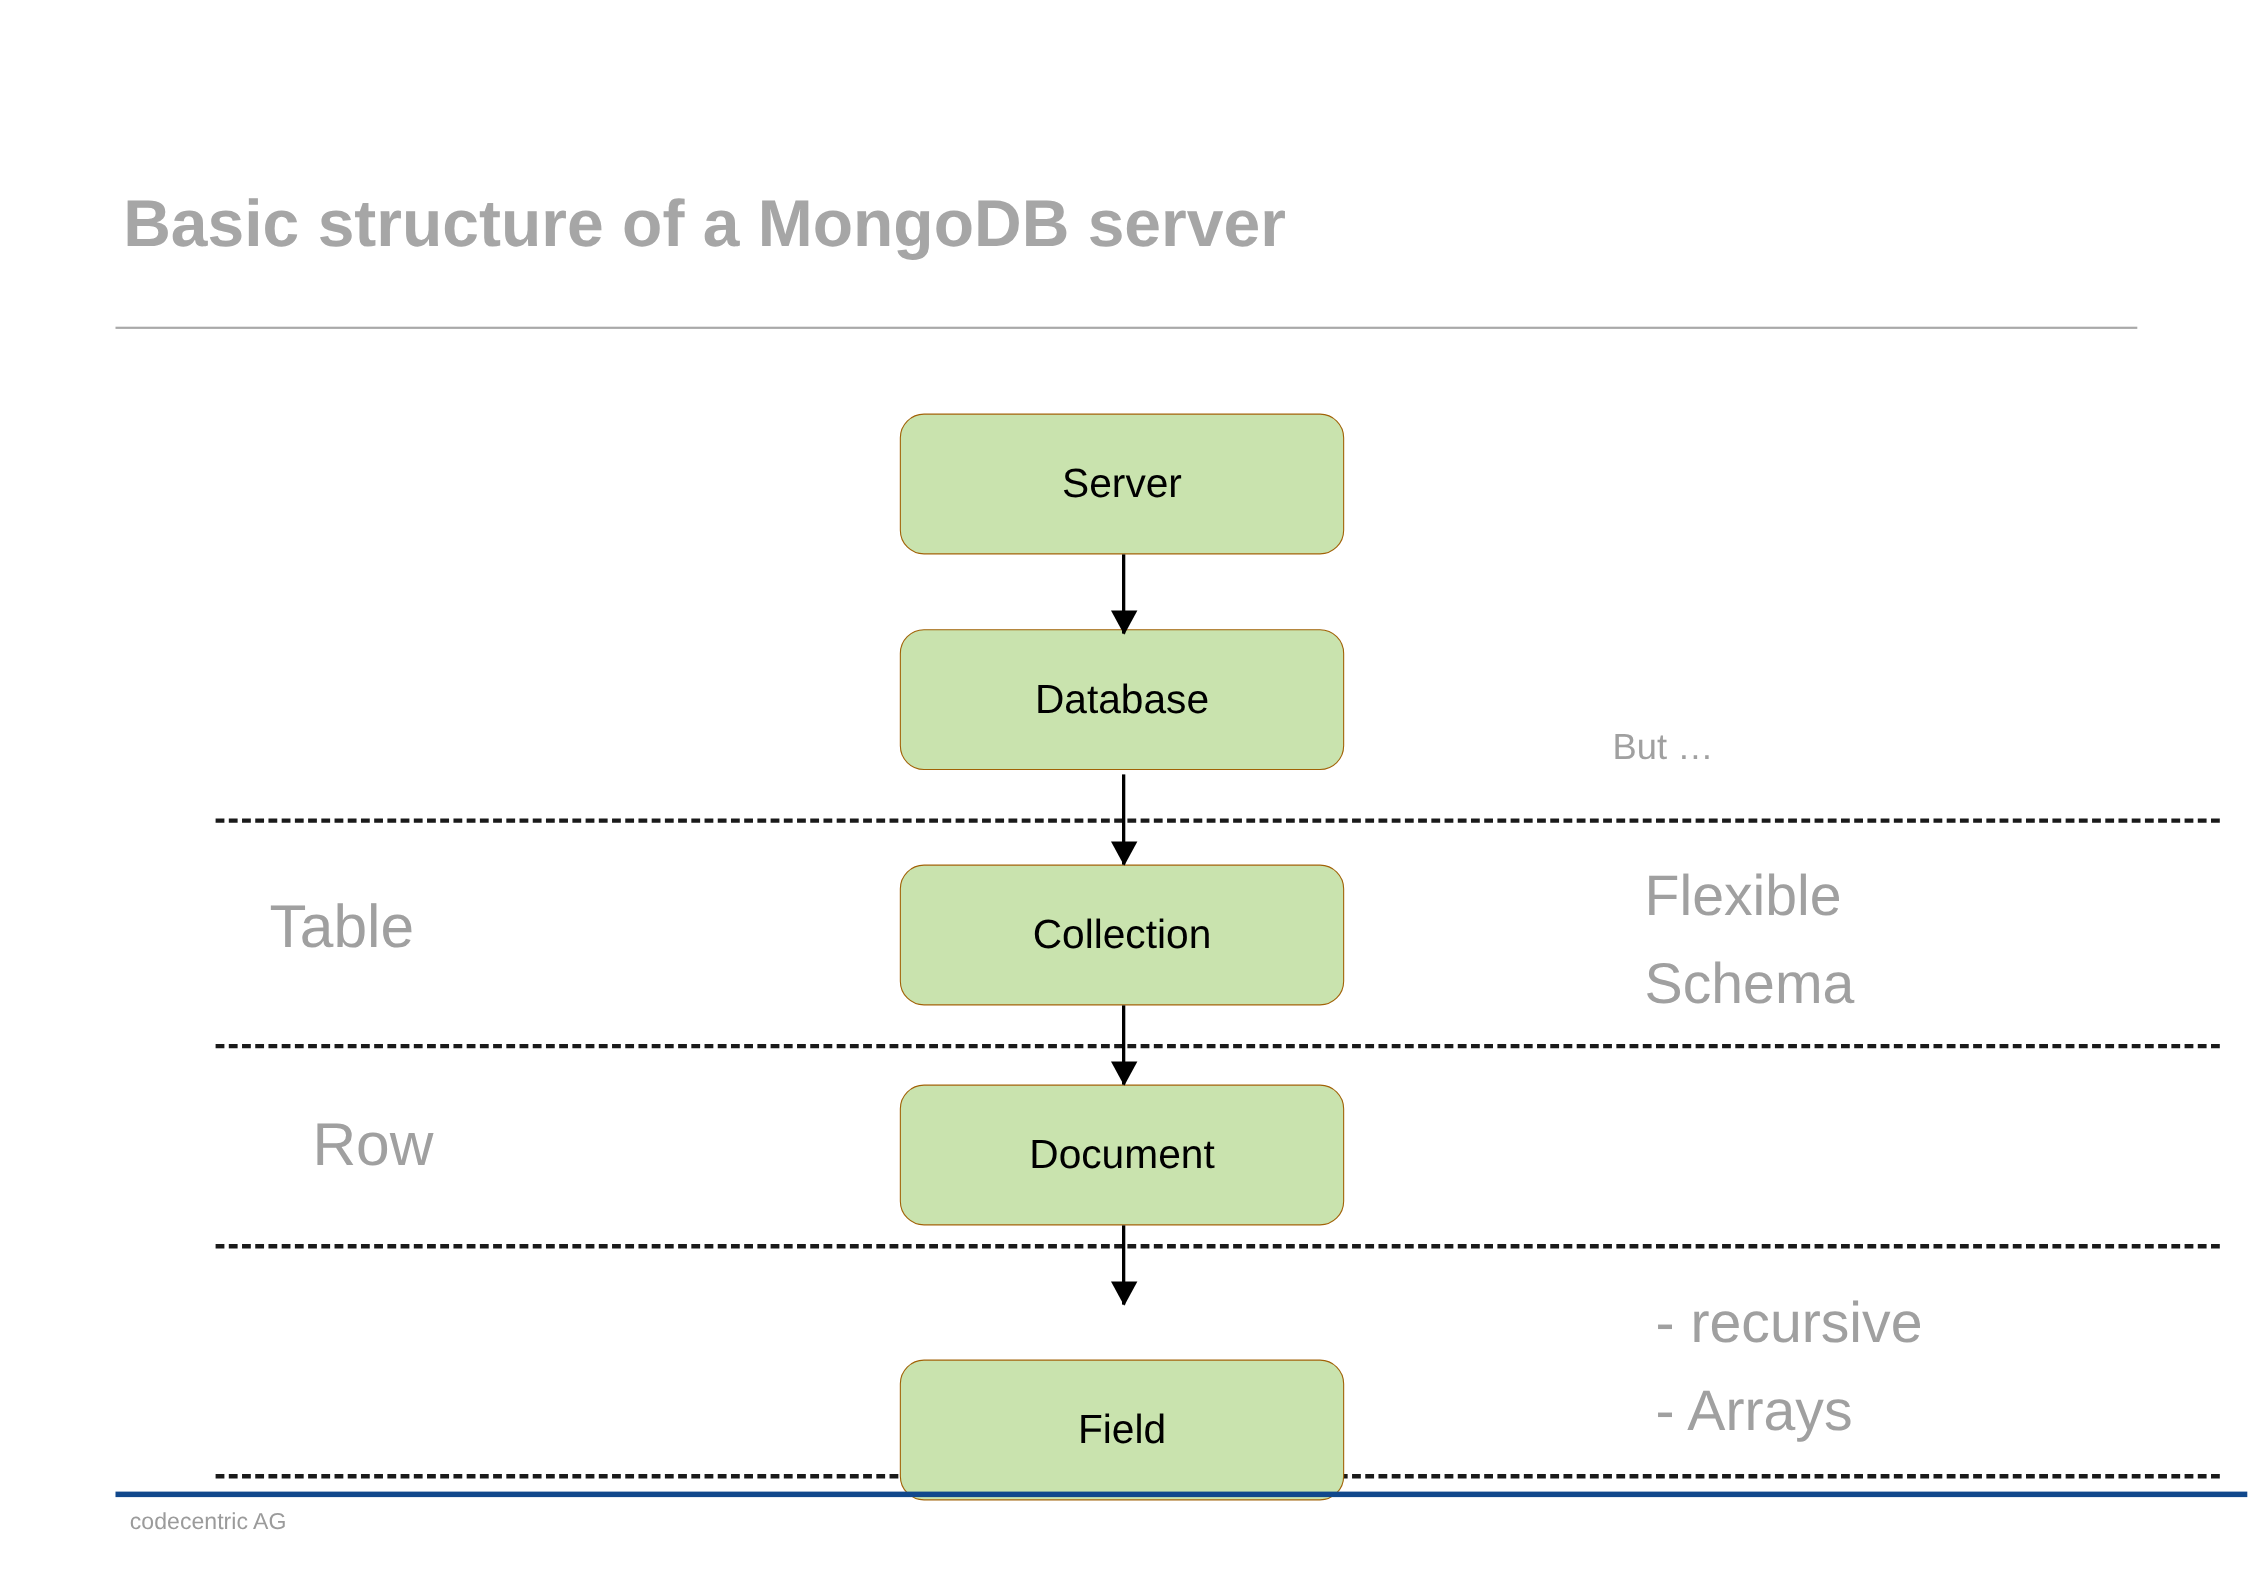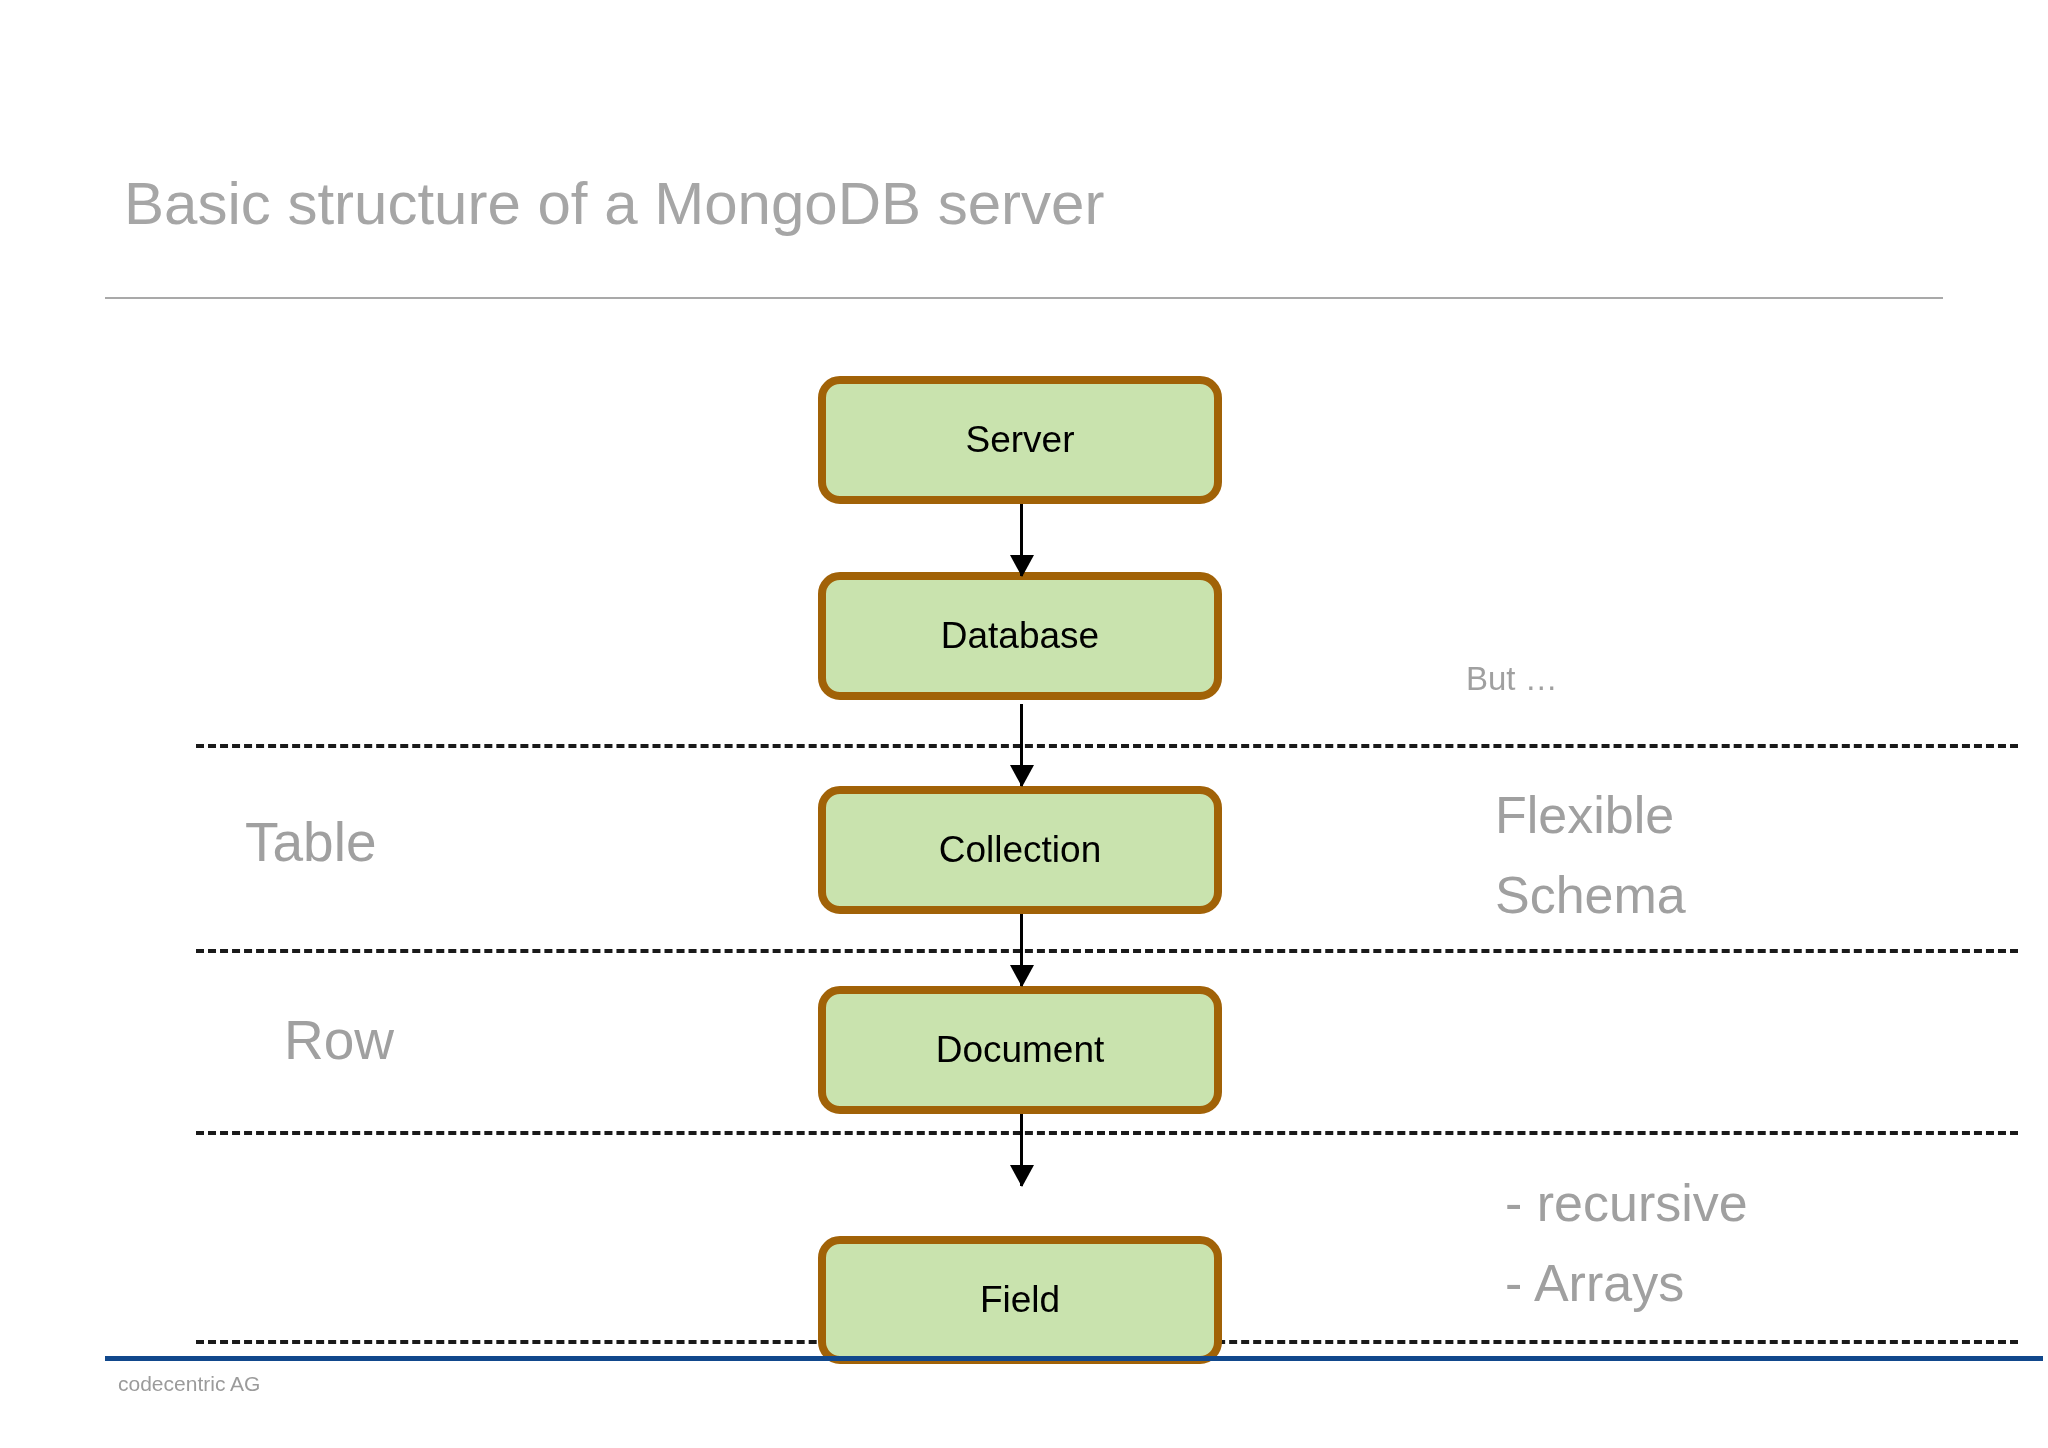--- a/index.html
+++ b/index.html
@@ -14,27 +14,28 @@
     position: relative;
     width: 2048px;
     height: 1448px;
     background: #ffffff;
     overflow: hidden;
   }
 
   
   .slide-title {
     position: absolute;
-    left: 124px;
+    left: 112px;
     top: 168px;
     font-size: 60px;
     line-height: 72px;
     color: #a6a6a6;
     white-space: nowrap;
     letter-spacing: 0px;
+    font-weight: bold;
   }
   .title-rule {
     position: absolute;
     left: 105px;
     top: 297px;
     width: 1838px;
     height: 2px;
     background: #a9a9a9;
   }
 
@@ -52,21 +53,21 @@
   .dash-4 { top: 1340px; }
 
   
   .flow-box {
     position: absolute;
     left: 818px;
     width: 404px;
     height: 128px;
     box-sizing: border-box;
     background: #c9e3ae;
-    border: 8px solid #a16207;
+    border: 1px solid #a16207;
     border-radius: 22px;
     display: flex;
     align-items: center;
     justify-content: center;
     color: #000000;
     font-size: 37px;
     line-height: 42px;
   }
   .box-server     { top: 376px; }
   .box-database   { top: 572px; align-items: center; }

